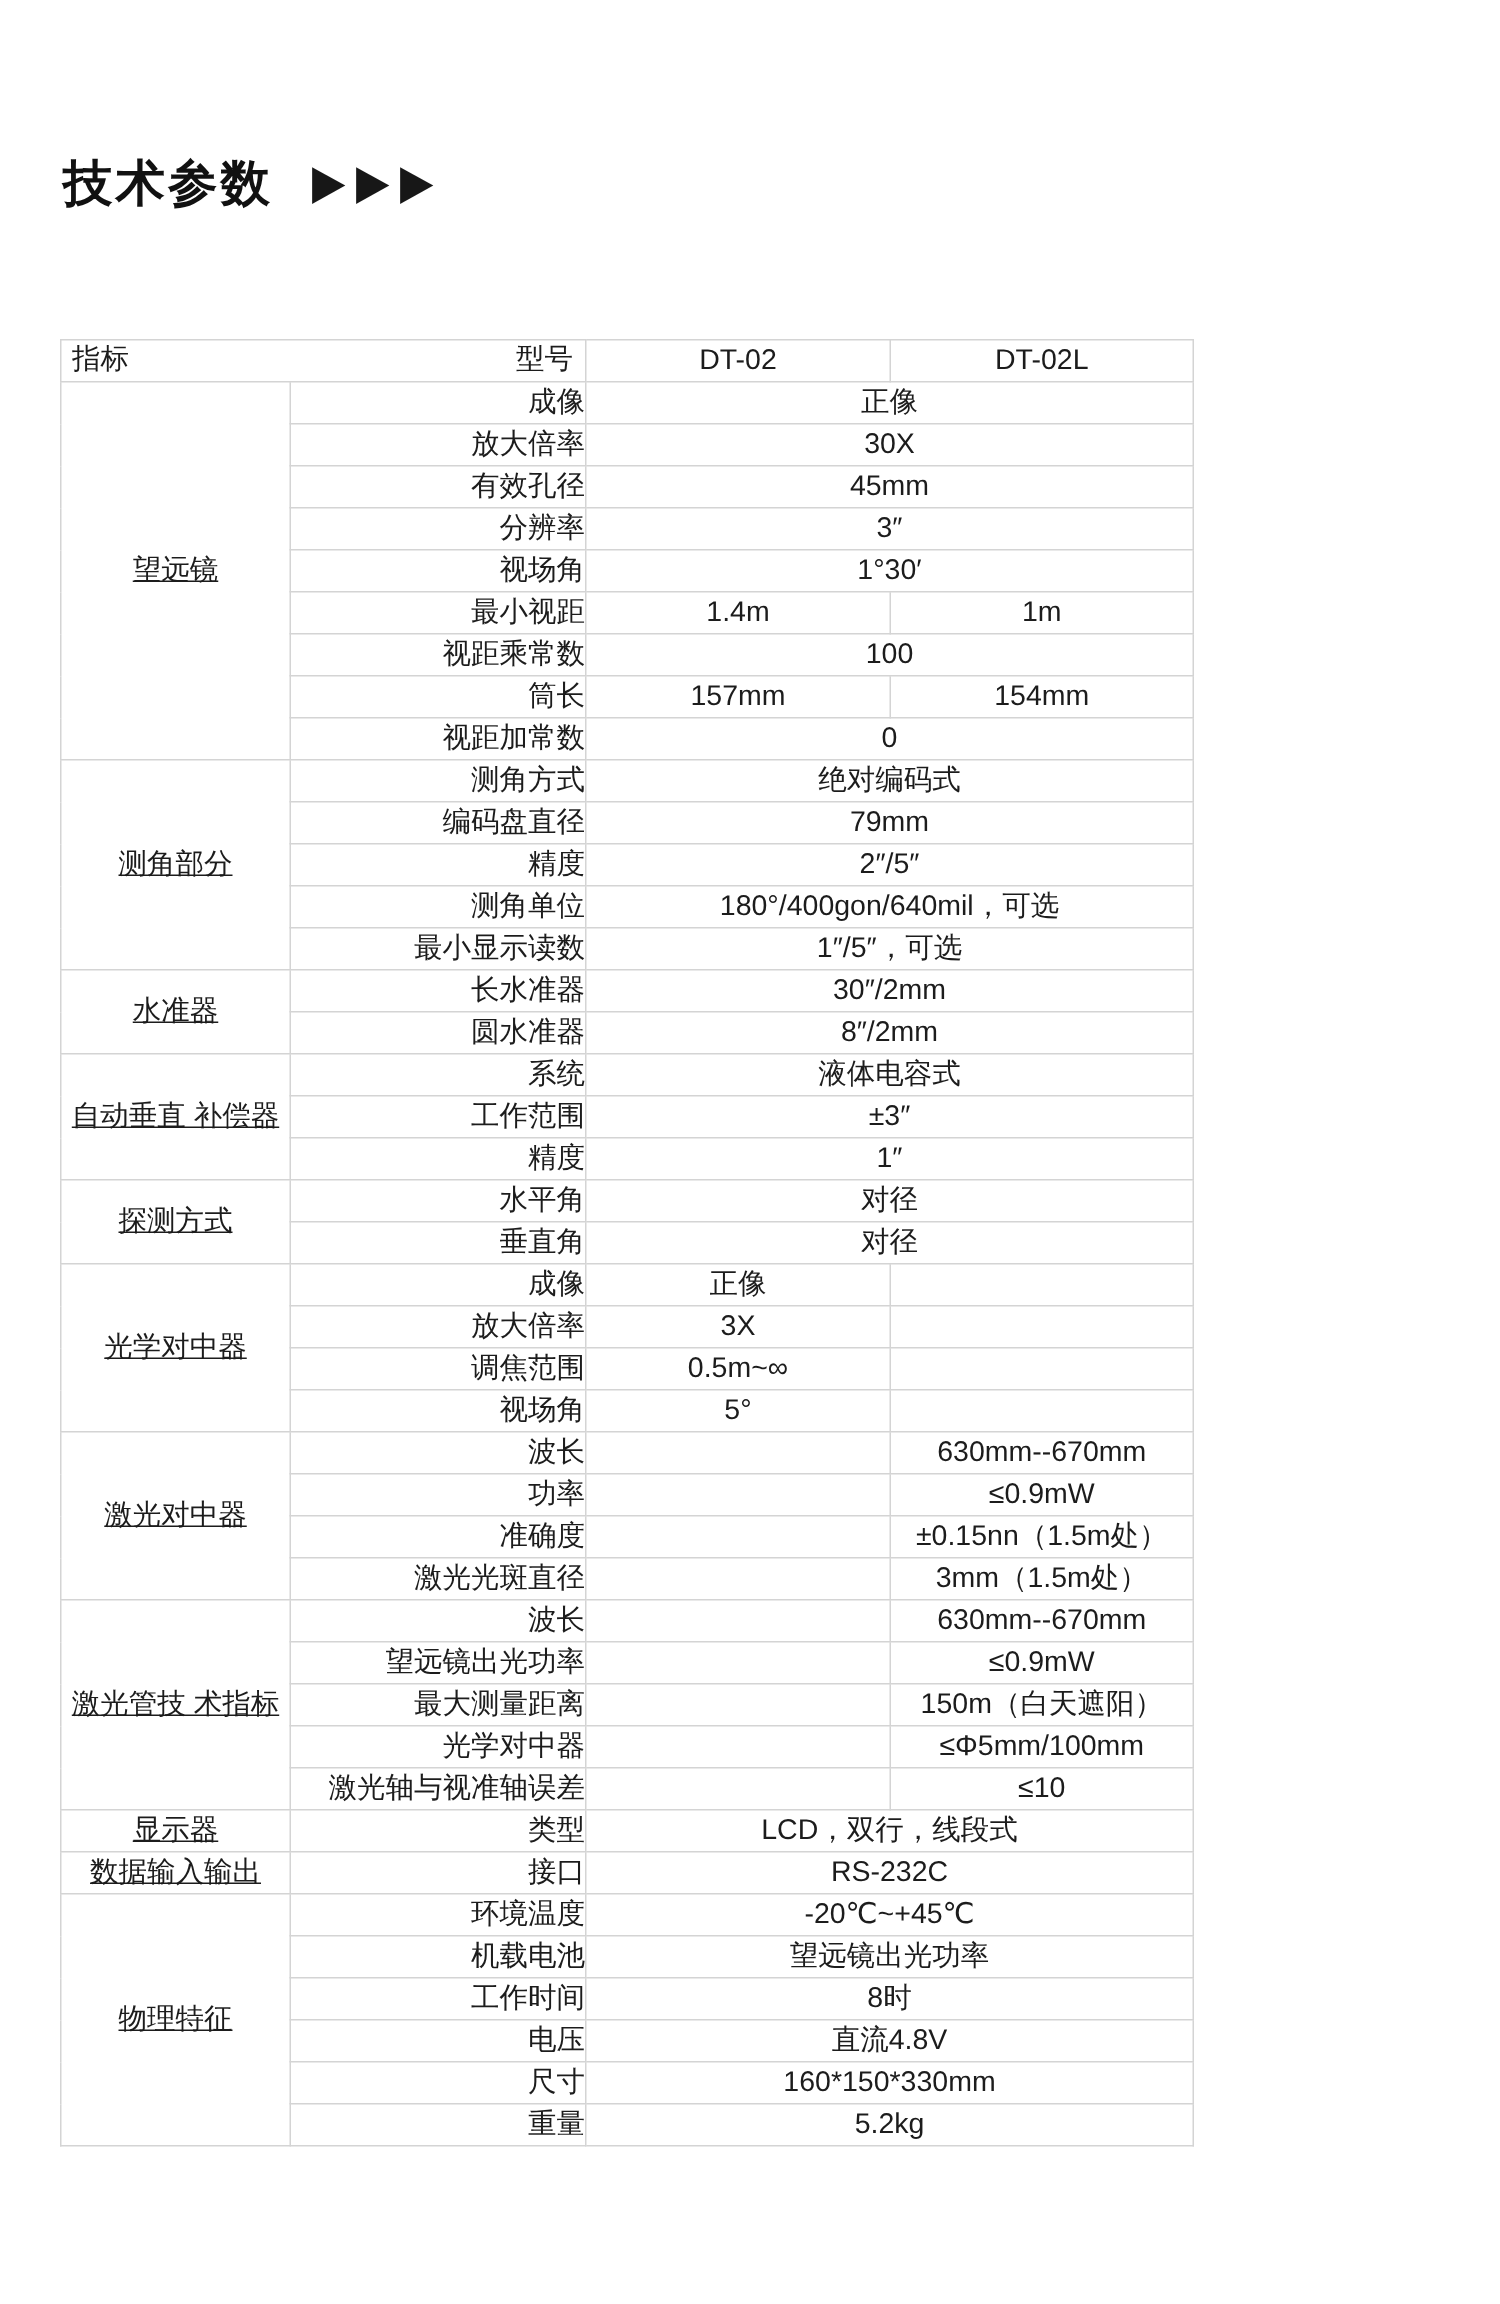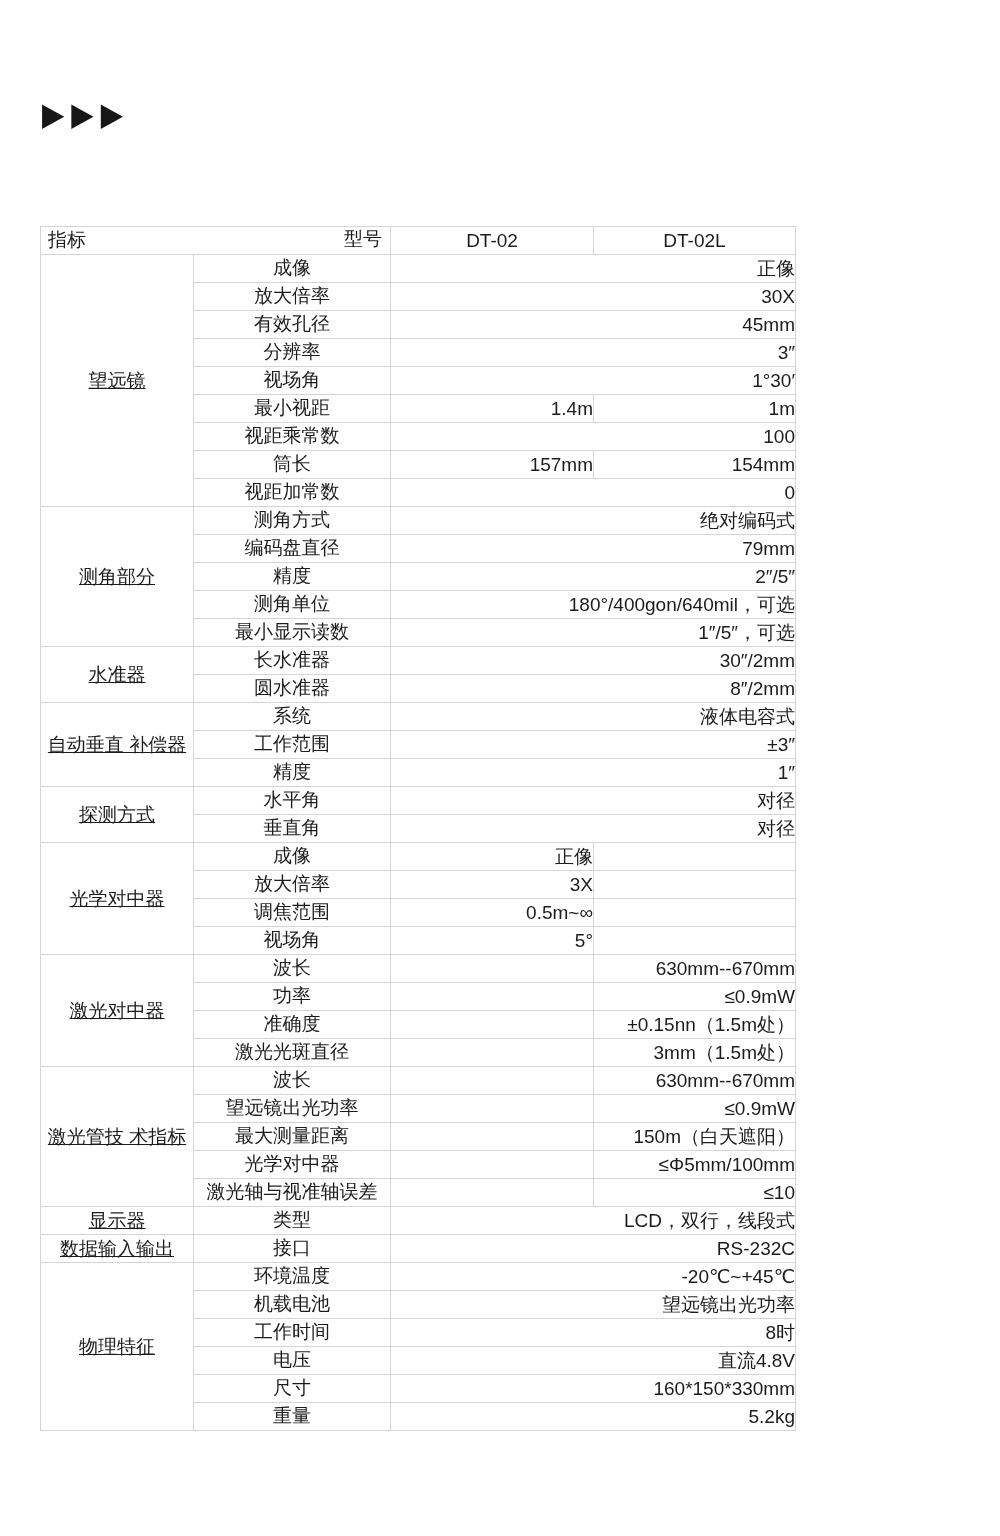--- a/index.html
+++ b/index.html
@@ -48,36 +48,37 @@
       linear-gradient(to bottom right,
         transparent calc(50% - 1px),
         #c9c9c9 calc(50% - 1px),
         #c9c9c9 calc(50% + 1px),
         transparent calc(50% + 1px)),
       #ffffff;
   }
   th.corner .c-left{position:absolute;left:7px;bottom:0px;line-height:28px;}
   th.corner .c-right{position:absolute;right:8px;top:-1px;line-height:28px;font-family:Liberation Mono, monospace;}
   th.model{text-align:center;font-size:20px;margin-top:11px;}
-  td.attr{text-align:center;padding-left:12px;font-family:Liberation Mono, monospace;}
-  td.val{text-align:right;}
+  td.attr{text-align:right;padding-left:12px;}
+  td.val{text-align:center;}
   th.cat{
     background:var(--cat-bg);
     color:#ffffff;
     border:2px solid #ffffff;
     text-align:center;vertical-align:middle;
     font-size:21px;line-height:27px;
     white-space:pre-line;
     text-decoration:underline;
   }
 </style>
 </head>
 <body>
 
 <div class="title-row">
+  <h1>技术参数</h1>
   <div class="arrows">
     <span>▶</span>
     <span>▶</span>
     <span>▶</span>
   </div>
 </div>
 
 <table class="spec">
   <colgroup>
     <col style="width:153px">

